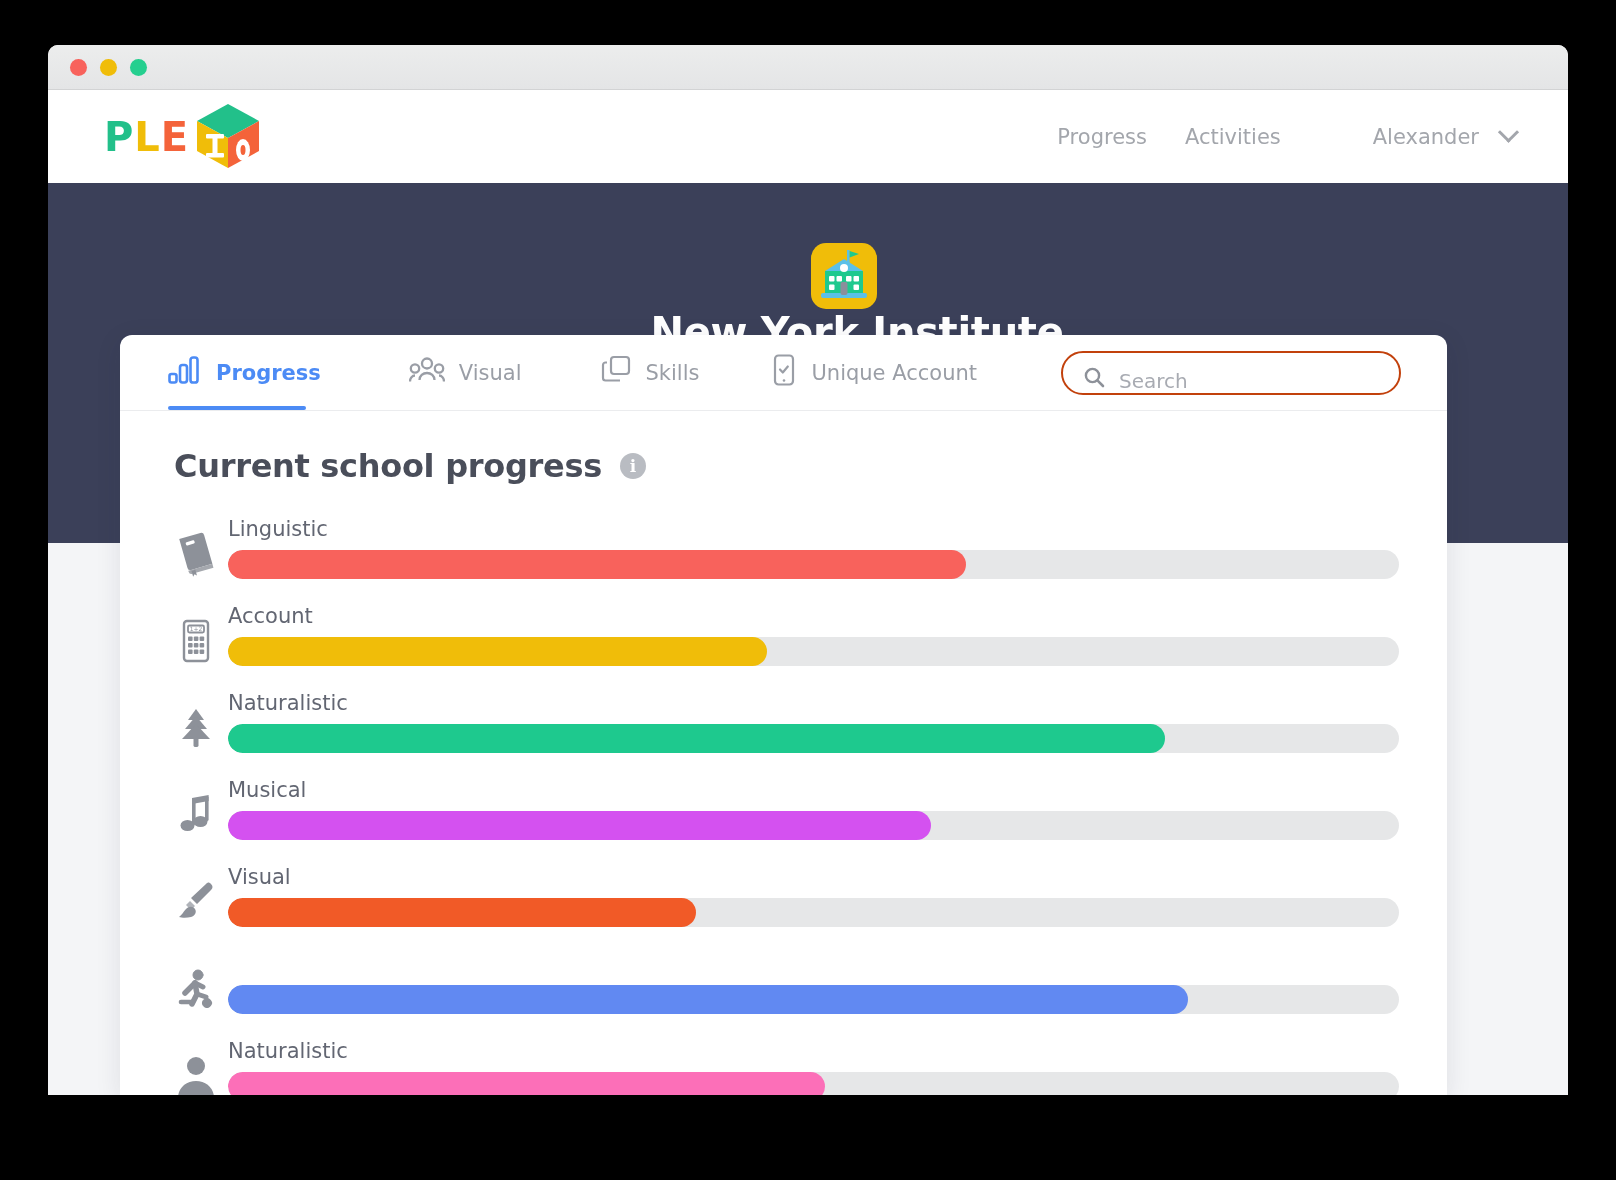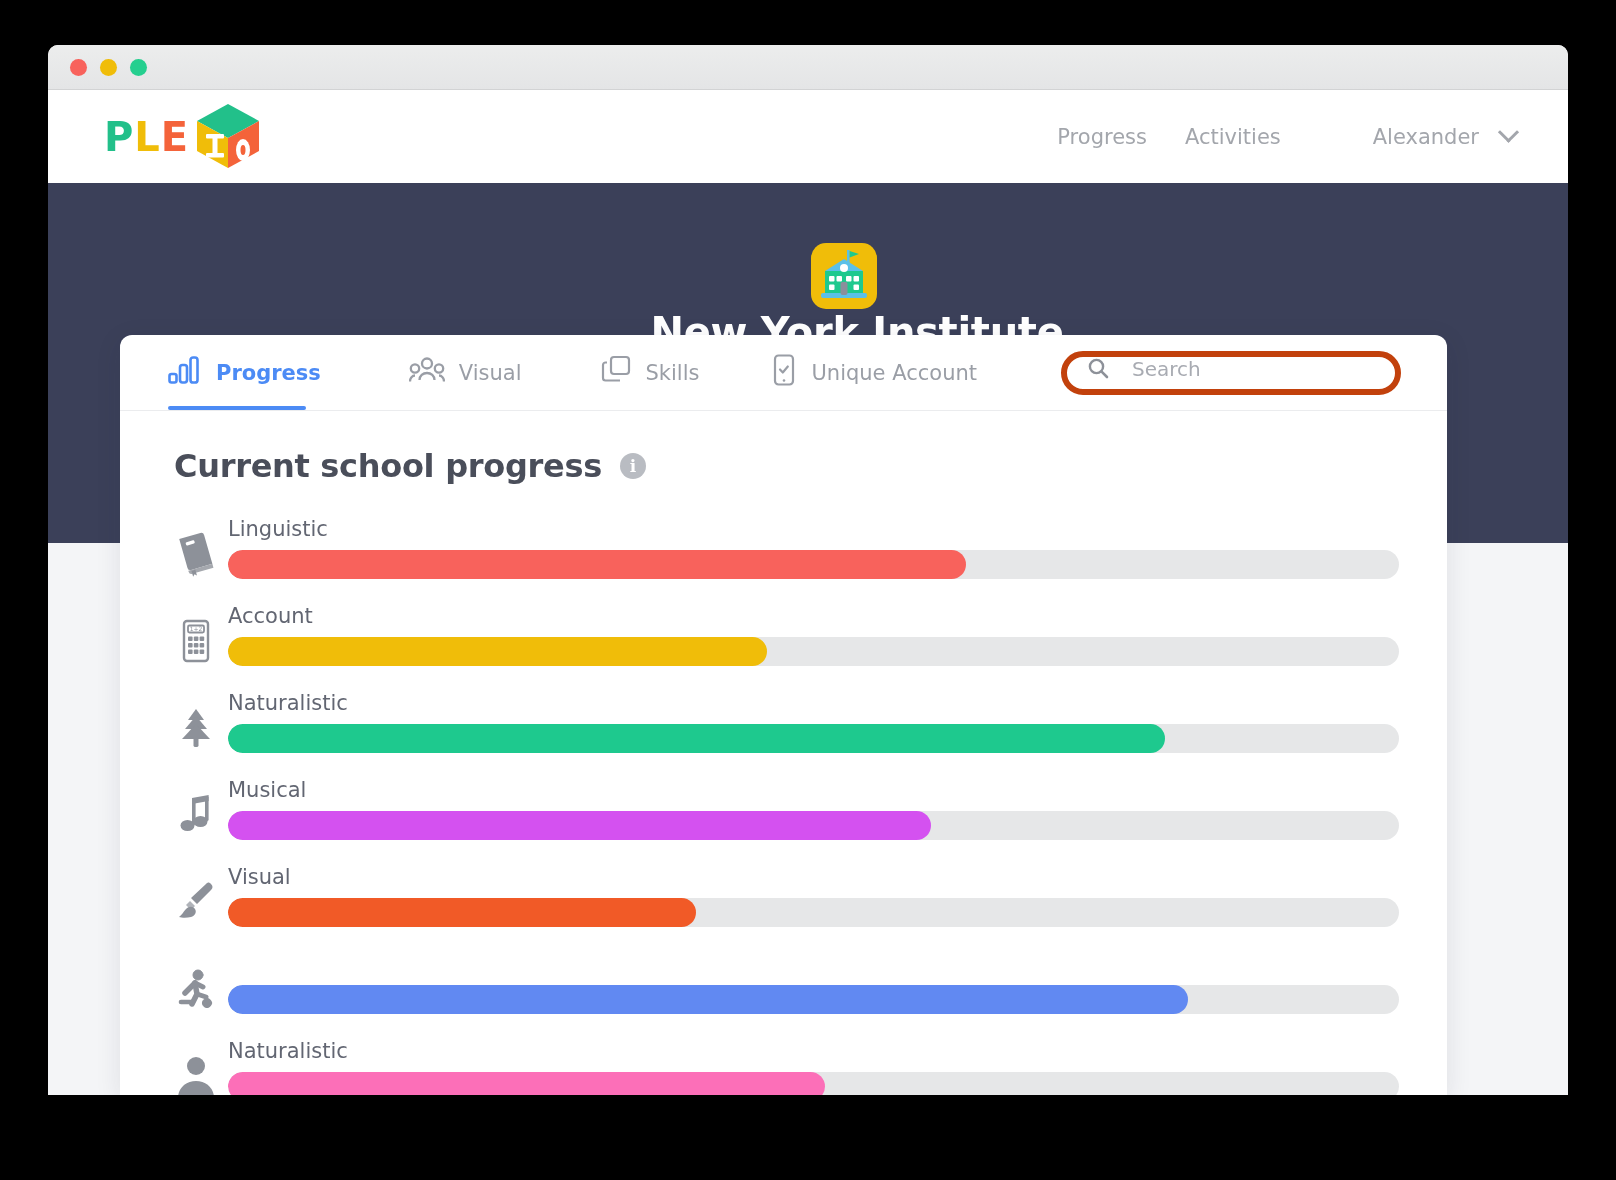--- a/index.html
+++ b/index.html
@@ -115,22 +115,22 @@
     position: absolute; bottom: 0; height: 4px; background: #4c8bf5;
     border-radius: 2px;
   }
   .tab-sp { width: 88px; }
   .tab-sp.s2 { width: 78px; }
   .tab-sp.s3 { width: 72px; }
 
   .search {
     margin-left: auto; margin-right: 46px;
     width: 340px; height: 44px;
-    border: 6px solid #c2410c; border-radius: 22px;
-    display: flex; align-items: flex-start; gap: 23px;
+    border: 2px solid #c2410c; border-radius: 22px;
+    display: flex; align-items: flex-end; gap: 14px;
     padding-left: 20px;
     color: #a8abb2; font-size: 20px;
     font-family: "DejaVu Sans", sans-serif;
     background: #fff;
   }
   .search input {
     border: none; outline: none; font-size: 20px; color: #4d5058;
     font-family: "DejaVu Sans", sans-serif; width: 250px; background: transparent;
   }
   .search input::placeholder { color: #a8abb2; }

